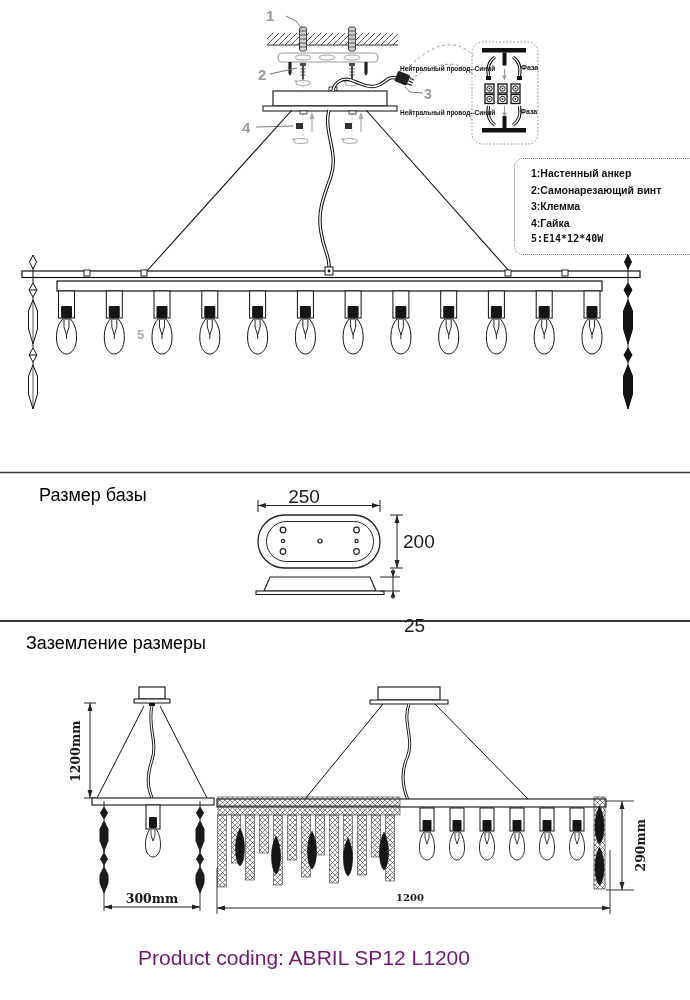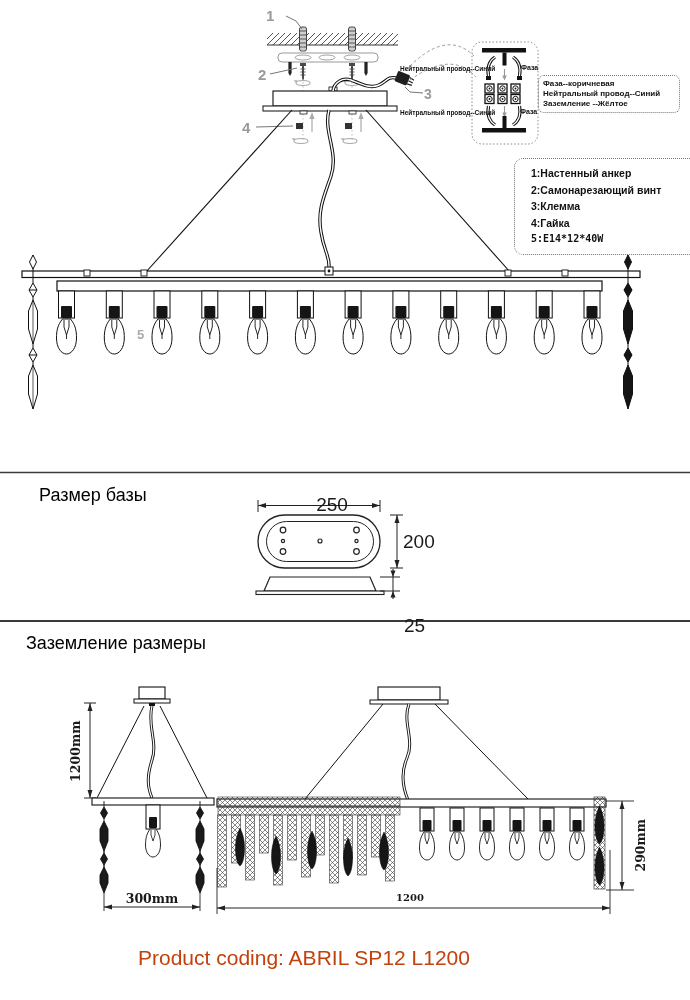--- a/index.html
+++ b/index.html
@@ -13,21 +13,21 @@
               border-radius:6px;padding:3px 4px;font-size:8px;font-weight:bold;line-height:10px;}
   .parts-box{position:absolute;left:514px;top:158px;width:153px;border:1px dotted #777;
              border-radius:9px;padding:6px 16px;}
   .parts-box ul{margin:0;padding:0;list-style:none;font-size:10.5px;font-weight:bold;line-height:16.6px;}
   .parts-box li:nth-child(5){font-family:"DejaVu Sans Mono",monospace;font-size:10px;}
   .sec-title{font-size:18px;color:#000;}
   .dim{font-size:19px;color:#1a1a1a;}
   .dim-cad{font-family:"DejaVu Serif",serif;font-weight:bold;font-size:12.5px;color:#1a1a1a;}
   .rot{transform:rotate(-90deg);transform-origin:center center;text-align:center;}
   .center{text-align:center;}
-  .product{font-size:21px;color:#c2410c;}
+  .product{font-size:21px;color:#701a75;}
 </style>
 </head>
 <body>
 
 <div class="page">
 
 <svg width="690" height="1000" viewBox="0 0 690 1000">
   <defs>
     <pattern id="hatch" width="6" height="6" patternUnits="userSpaceOnUse">
       <path d="M0,6 L6,0" stroke="#555" stroke-width="1" fill="none"></path>
@@ -368,38 +368,33 @@
 <div class="lbl callout" style="left:258px;top:67px;">2</div>
 <div class="lbl callout" style="left:424px;top:87px;font-size:14px;">3</div>
 <div class="lbl callout" style="left:242px;top:120px;">4</div>
 <div class="lbl callout" style="left:137px;top:328px;font-size:13px;color:#aaa;">5</div>
 
 <div class="lbl wire-lbl" style="left:400px;top:66px;width:88px;text-align:right;">Нейтральный провод--Синий</div>
 <div class="lbl wire-lbl" style="left:521px;top:64px;font-size:7px;">Фаза</div>
 <div class="lbl wire-lbl" style="left:400px;top:110px;width:88px;text-align:right;">Нейтральный провод--Синий</div>
 <div class="lbl wire-lbl" style="left:520px;top:108px;font-size:7px;">Фаза</div>
 
-<div class="legend-box">
-  <div>Фаза--коричневая</div>
-  <div>Нейтральный провод--Синий</div>
-  <div>Заземление --Жёлтое</div>
-</div>
 
 <div class="parts-box">
   <ul>
     <li>1:Настенный анкер</li>
     <li>2:Самонарезающий винт</li>
     <li>3:Клемма</li>
     <li>4:Гайка</li>
     <li>5:E14*12*40W</li>
   </ul>
 </div>
 
 <div class="lbl sec-title" style="left:39px;top:486px;">Размер базы</div>
-<div class="lbl dim center" style="left:312px;top:487px;width:40px;margin-top:8px;">250</div>
+<div class="lbl dim center" style="left:284px;top:487px;width:40px;">250</div>
 <div class="lbl dim" style="left:403px;top:532px;">200</div>
 <div class="lbl dim" style="left:404px;top:575px;margin-top:41px;">25</div>
 
 <div class="lbl sec-title" style="left:26px;top:634px;">Заземление размеры</div>
 <div class="lbl dim-cad rot" style="left:40px;top:745px;width:72px;">1200mm</div>
 <div class="lbl dim-cad center" style="left:122px;top:893px;width:60px;">300mm</div>
 <div class="lbl dim-cad center" style="left:387px;top:893px;width:46px;font-size:10px;">1200</div>
 <div class="lbl dim-cad rot" style="left:611px;top:839px;width:60px;">290mm</div>
 
 <div class="lbl product center" style="left:0;top:947px;width:608px;">Product coding: ABRIL SP12 L1200</div>

